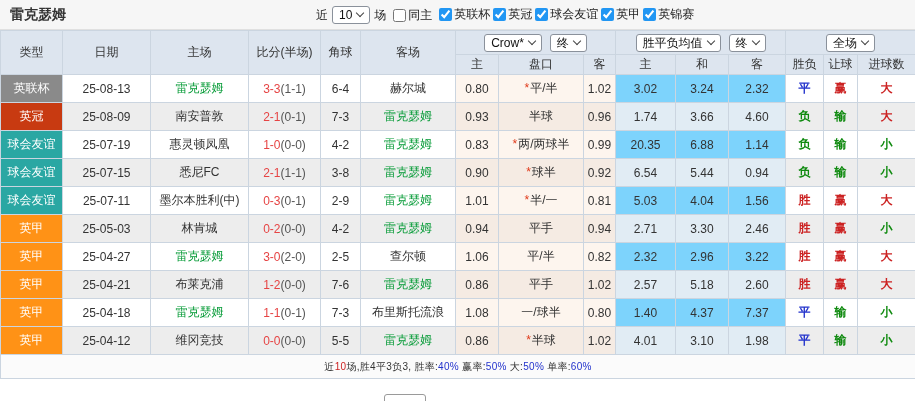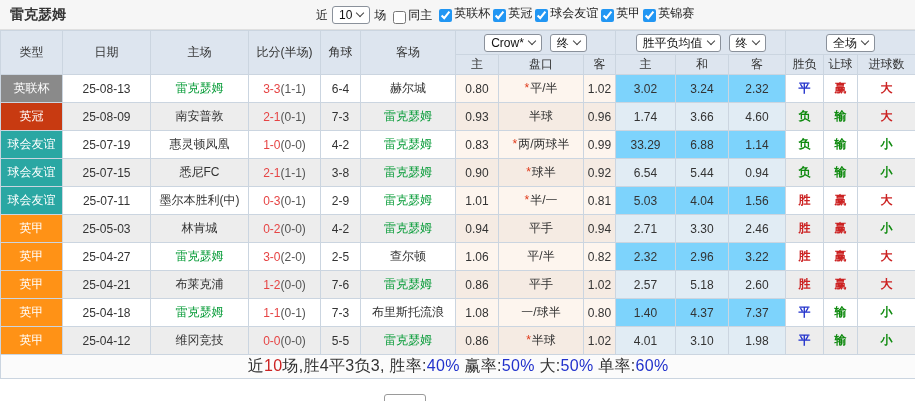--- a/index.html
+++ b/index.html
@@ -11,21 +11,21 @@
   .topbar-inner{display:flex;align-items:center;gap:12px;color:#fff;font-size:13px;margin-top:-3px;line-height:18px;}
   .topbar-inner b{font-weight:bold;letter-spacing:1px;}
   .tb-radio{width:9px;height:9px;border-radius:50%;background:#fff;display:inline-block;margin-right:3px;box-sizing:border-box;}
   .tb-radio.unsel{background:transparent;border:2px solid #fff;}
   .tb-label{display:inline-flex;align-items:center;cursor:pointer;}
 
   
   .toolbar{height:30px;background:#f6f6f6;position:relative;display:flex;align-items:center;border-bottom:1px solid #e0e0e0;box-sizing:border-box;}
   .team-title{font-size:14px;font-weight:bold;color:#333;margin-left:10px;}
   .filters{position:absolute;left:316px;top:0;height:30px;display:flex;align-items:center;gap:4px;font-size:12px;color:#222;}
-  .cb{display:inline-flex;align-items:flex-end;margin-left:3px;cursor:pointer;}
+  .cb{display:inline-flex;align-items:center;margin-left:3px;cursor:pointer;}
   input[type=checkbox]{width:13px;height:13px;margin:0 2px 0 0;accent-color:#2196f3;}
 
   
   .sel{display:inline-flex;align-items:center;background:#fff;border:1px solid #8a919b;border-radius:3px;padding:1px 5px 1px 6px;font-size:12px;color:#111;line-height:14px;cursor:pointer;white-space:nowrap;}
   .chev{display:inline-block;width:5px;height:5px;border-right:1.5px solid #444;border-bottom:1.5px solid #444;transform:rotate(45deg);margin:-2px 1px 2px 5px;}
 
   
   table.t{border-collapse:collapse;table-layout:fixed;width:915px;font-size:12px;color:#333;}
   .t th,.t td{border:1px solid #cbd5e0;text-align:center;padding:0;overflow:hidden;white-space:nowrap;}
   thead th{background:#dde5ef;font-weight:normal;color:#333;}
@@ -42,21 +42,21 @@
   .team-link{color:#333;text-decoration:none;cursor:pointer;}
   .team-link.self{color:#009933;}
   .score .ft{color:#e64444;text-align:right;}
   .score .ht{color:#555;}
   .star{color:#e03a1a;font-style:normal;margin-right:1px;}
   td.res{font-weight:bold;}
   .fc-red{color:#cc2222;}
   .fc-green{color:#0f8a0f;}
   .fc-blue{color:#2232cc;}
   .fc-black{color:#333;}
-  tfoot td{height:23px;background:#fbfbfb;font-size:16px;color:#333;letter-spacing:0.3px;}
+  tfoot td{height:23px;background:#fbfbfb;font-size:10px;color:#333;letter-spacing:0.3px;}
 
   
   .partial-select{position:absolute;left:384px;top:394px;width:40px;height:14px;border:1px solid #9a9a9a;border-radius:3px;background:#fff;}
 </style>
 </head>
 <body>
 
 <div class="page">
 
 
@@ -201,21 +201,21 @@
         <tr>
           <td class="type-cell" style="background: rgb(42, 167, 163);">球会友谊</td>
           <td>25-07-19</td>
           <td><span class="team-link">惠灵顿凤凰</span></td>
           <td class="score"><span class="ft">1-0</span><span class="ht">(0-0)</span></td>
           <td>4-2</td>
           <td><span class="team-link self">雷克瑟姆</span></td>
           <td class="hc">0.83</td>
           <td class="hc"><i class="star">*</i>两/两球半</td>
           <td class="hc">0.99</td>
-          <td class="mean">33.29</td>
+          <td class="mean">20.35</td>
           <td class="mean">6.88</td>
           <td class="mean">1.14</td>
           <td class="res fc-green">负</td>
           <td class="res fc-green">输</td>
           <td class="res fc-green">小</td>
         </tr>
         <tr>
           <td class="type-cell" style="background: rgb(42, 167, 163);">球会友谊</td>
           <td>25-07-15</td>
           <td><span class="team-link">悉尼FC</span></td>

